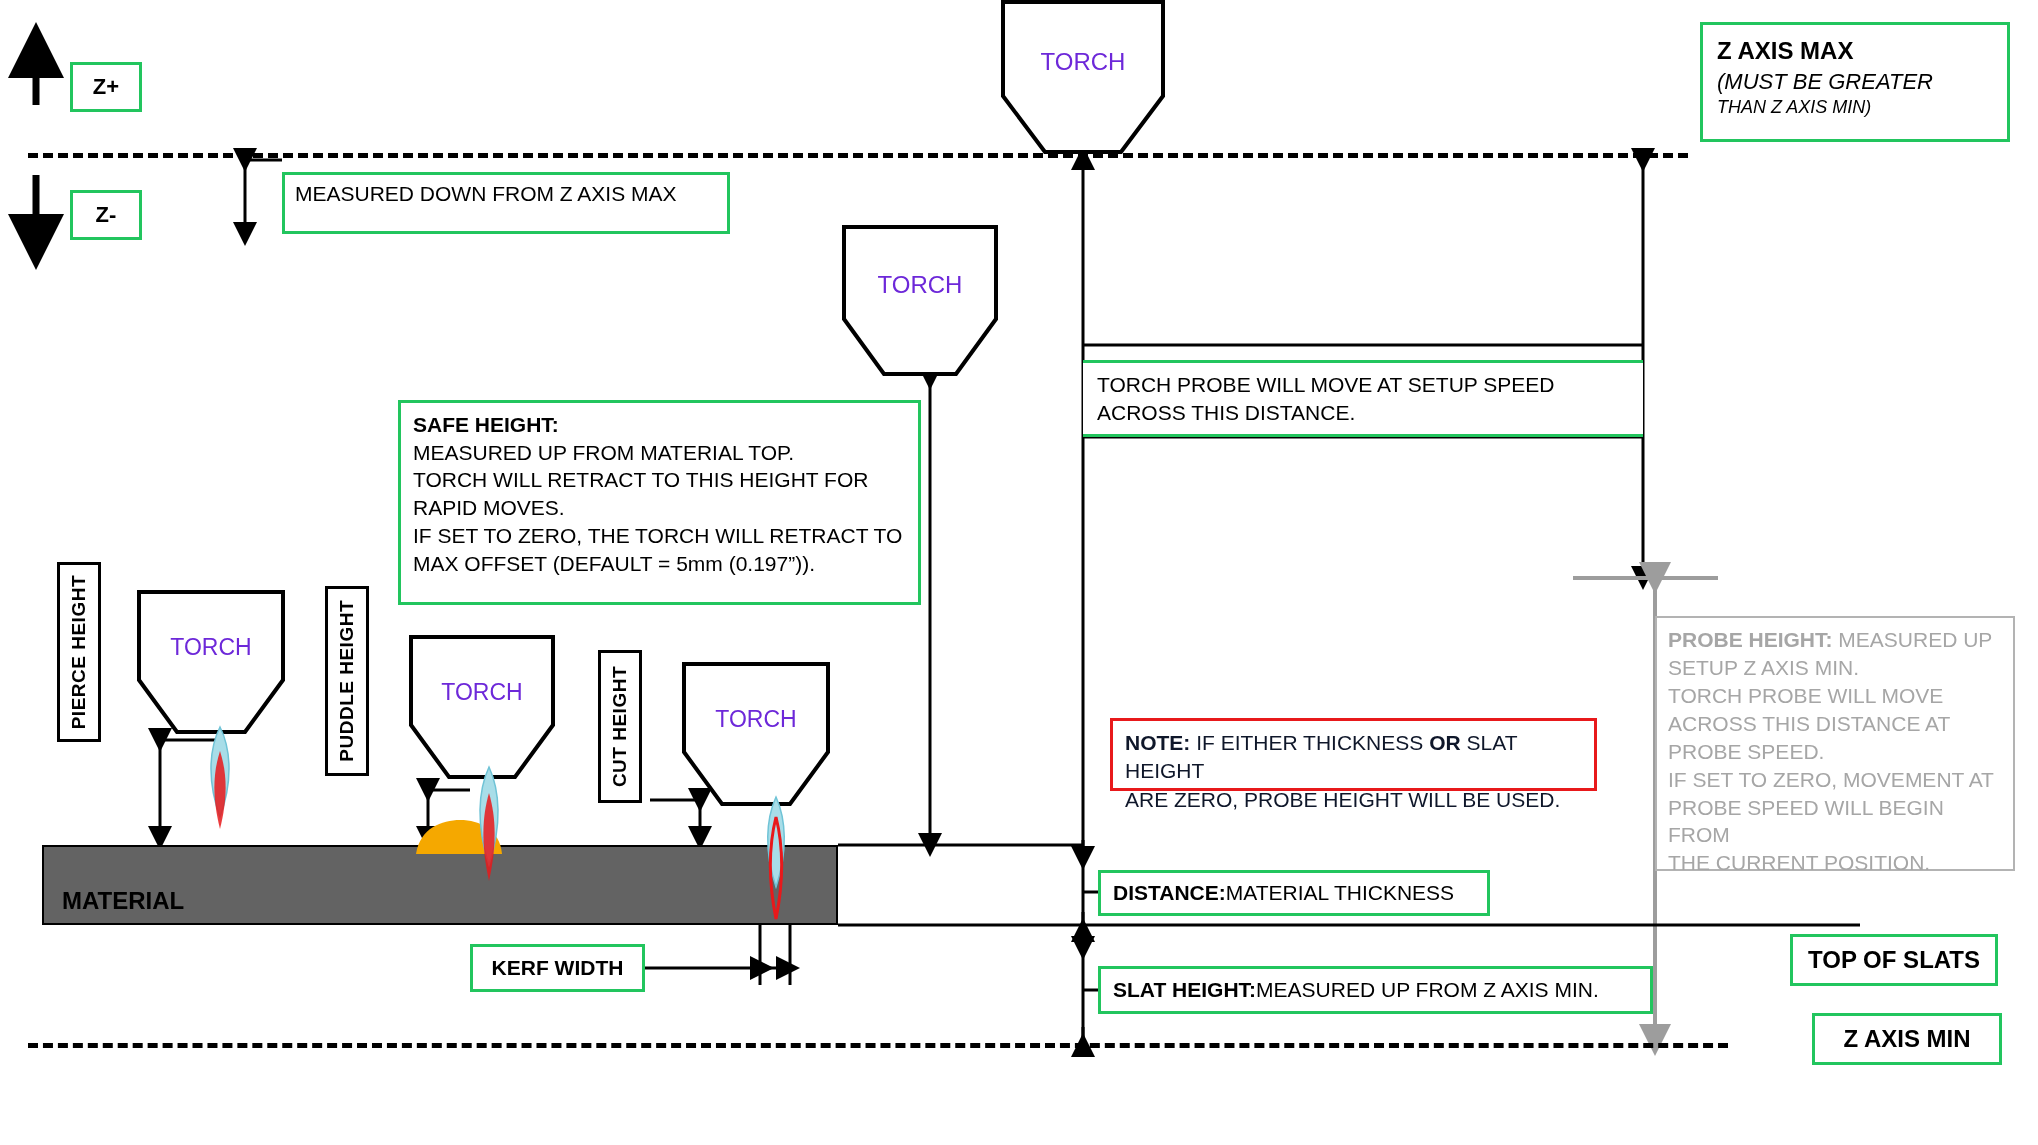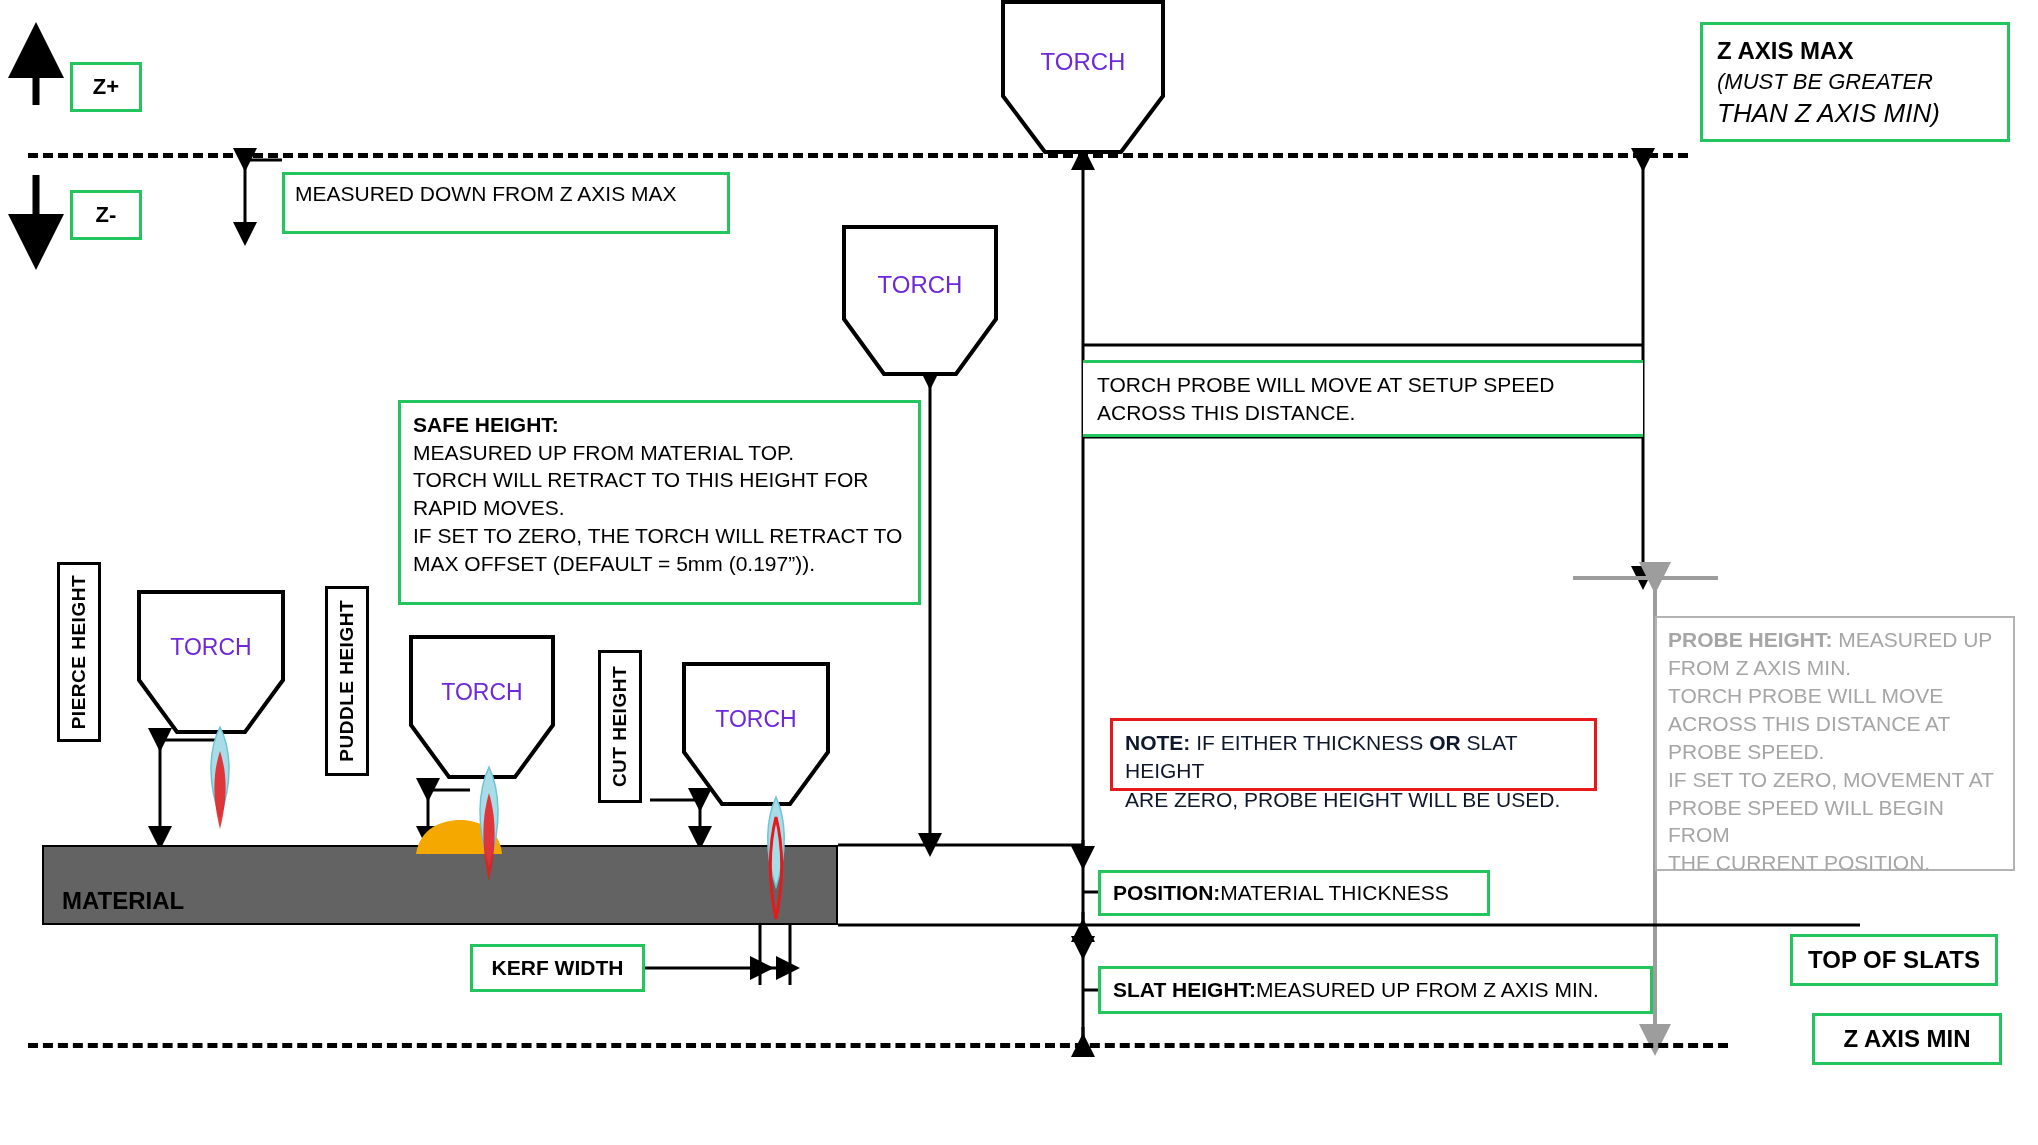--- a/index.html
+++ b/index.html
@@ -189,21 +189,21 @@
   <div class="abs box b" style="left:70px; top:62px; width:72px; height:50px; display:flex; align-items:center; justify-content:center; font-size:22px;">
     <span>Z+</span>
   </div>
   <div class="abs box b" style="left:70px; top:190px; width:72px; height:50px; display:flex; align-items:center; justify-content:center; font-size:22px;">
     <span>Z-</span>
   </div>
 
   <div class="abs box" style="left:1700px; top:22px; width:310px; height:120px; padding:10px 14px;">
     <div class="b" style="font-size:24px;">Z AXIS MAX</div>
     <div class="i" style="font-size:22px;">(MUST BE GREATER</div>
-    <div class="i" style="font-size:26px;">THAN Z AXIS MIN)</div>
+    <div class="i" style="font-size:18px;">THAN Z AXIS MIN)</div>
   </div>
 
   <div class="abs box" style="left:282px; top:172px; width:448px; height:62px; padding:5px 10px;">
     <div>MEASURED DOWN FROM Z AXIS MAX</div>
   </div>
 
   <div class="torch" style="left:999px; top:0px; width:168px; height:155px;">
     <svg width="168" height="155" viewBox="0 0 168 155">
       <path d="M4,2 L164,2 L164,96 L122,152 L46,152 L4,96 Z" fill="#ffffff" stroke="#000000" stroke-width="4"></path>
     </svg>
@@ -228,21 +228,21 @@
 
   <div class="abs box" style="left:1083px; top:360px; width:560px; height:77px; border-left:none; border-right:none; padding:8px 14px;">
     <div>TORCH PROBE WILL MOVE AT SETUP SPEED</div>
     <div>ACROSS THIS DISTANCE.</div>
   </div>
 
   <div class="abs graybox" style="left:1655px; top:616px; width:360px; height:255px;">
     <div>
       <span class="b">PROBE HEIGHT:</span><span> MEASURED UP</span>
     </div>
-    <div>FROM Z AXIS MIN.</div>
+    <div>SETUP Z AXIS MIN.</div>
     <div>TORCH PROBE WILL MOVE</div>
     <div>ACROSS THIS DISTANCE AT</div>
     <div>PROBE SPEED.</div>
     <div>IF SET TO ZERO,  MOVEMENT AT</div>
     <div>PROBE SPEED WILL BEGIN FROM</div>
     <div>THE CURRENT POSITION.</div>
   </div>
 
   <div class="abs notebox" style="left:1110px; top:718px; width:487px; height:73px;">
     <div>
@@ -303,21 +303,21 @@
   <svg class="abs" style="left:750px; top:795px;" width="52" height="130" viewBox="0 0 52 130">
     <path d="M26,2 C36,24 38,56 26,92 C14,56 16,24 26,2 Z" fill="#a8dde8" stroke="#6fc3d6" stroke-width="1.5"></path>
     <path d="M26,22 C33,50 34,84 26,124 C18,84 19,50 26,22 Z" fill="none" stroke="#e8191b" stroke-width="3"></path>
   </svg>
 
   <div class="abs box b" style="left:470px; top:944px; width:175px; height:48px; display:flex; align-items:center; justify-content:center; font-size:21px;">
     <span>KERF WIDTH</span>
   </div>
 
   <div class="abs box" style="left:1098px; top:870px; width:392px; height:46px; display:flex; align-items:center; padding:0 12px;">
-    <span class="b">POSITION:</span>
+    <span class="b">DISTANCE:</span>
       <span>  MATERIAL THICKNESS</span>
   </div>
 
   <div class="abs box" style="left:1098px; top:966px; width:555px; height:48px; display:flex; align-items:center; padding:0 12px;">
     <span class="b">SLAT HEIGHT:</span>
       <span>  MEASURED UP FROM Z AXIS MIN.</span>
   </div>
 
   <div class="abs box b" style="left:1790px; top:934px; width:208px; height:52px; display:flex; align-items:center; justify-content:center; font-size:24px;">
     <span>TOP OF SLATS</span>

